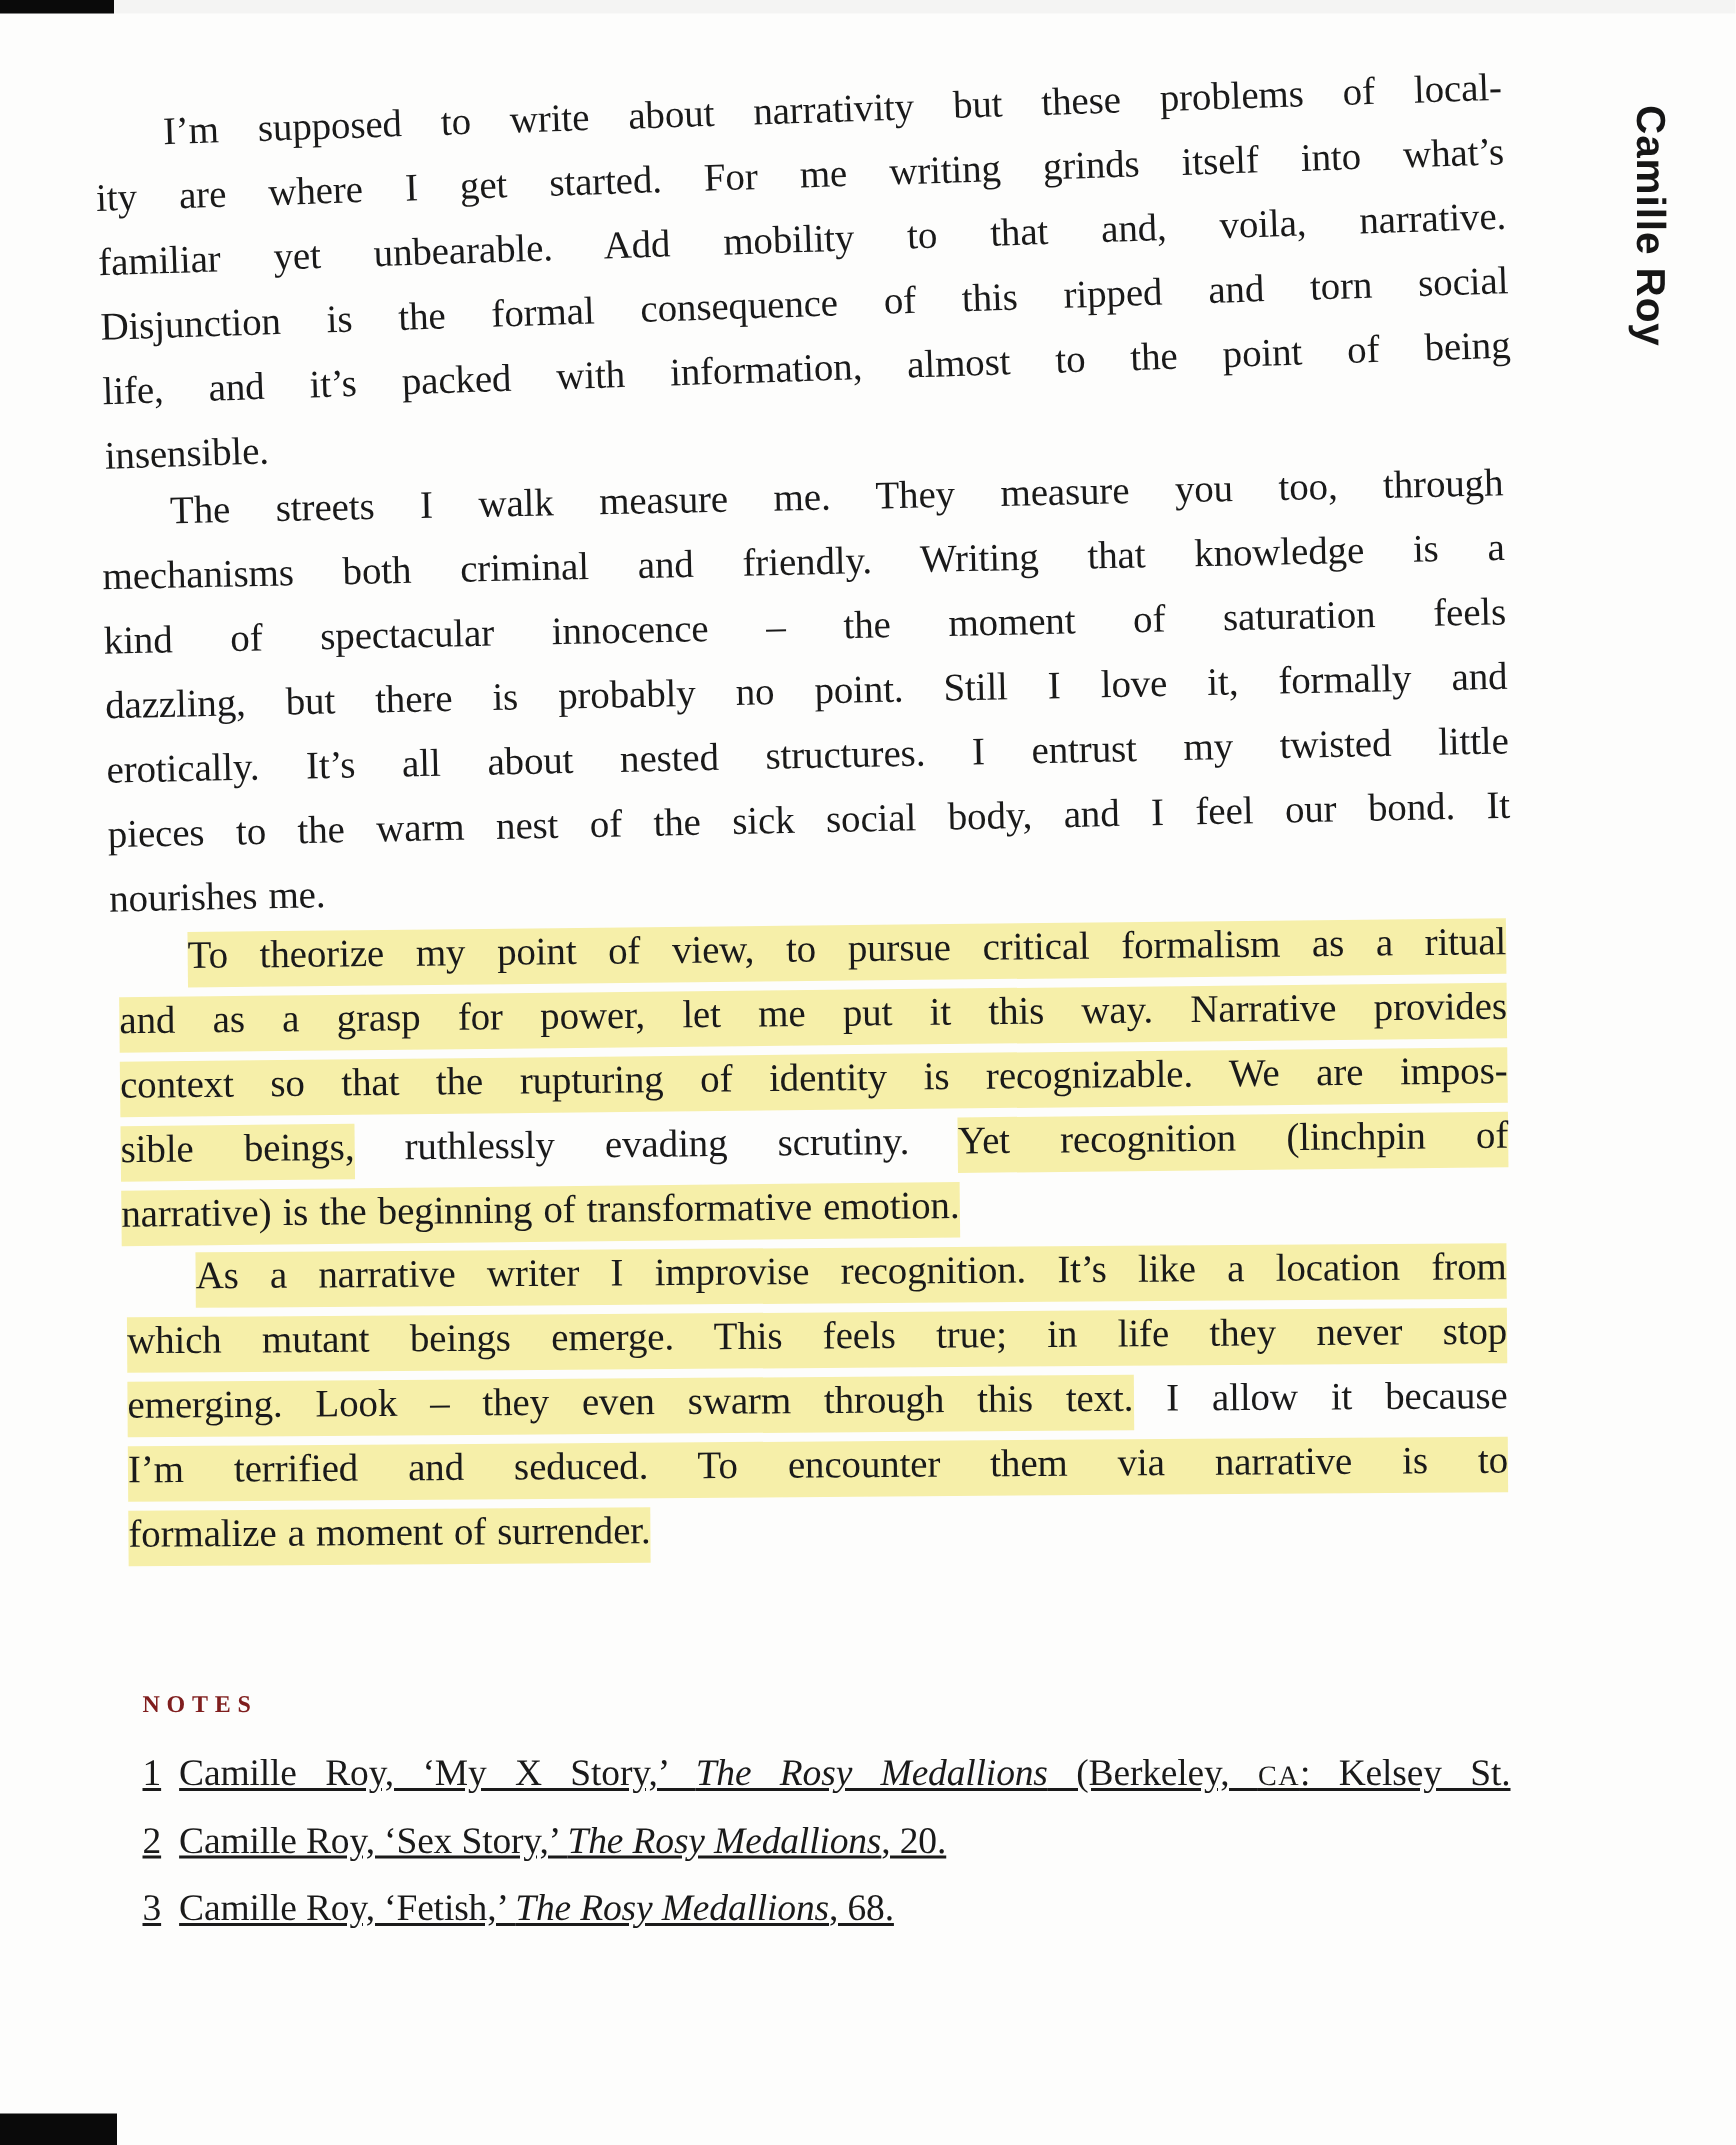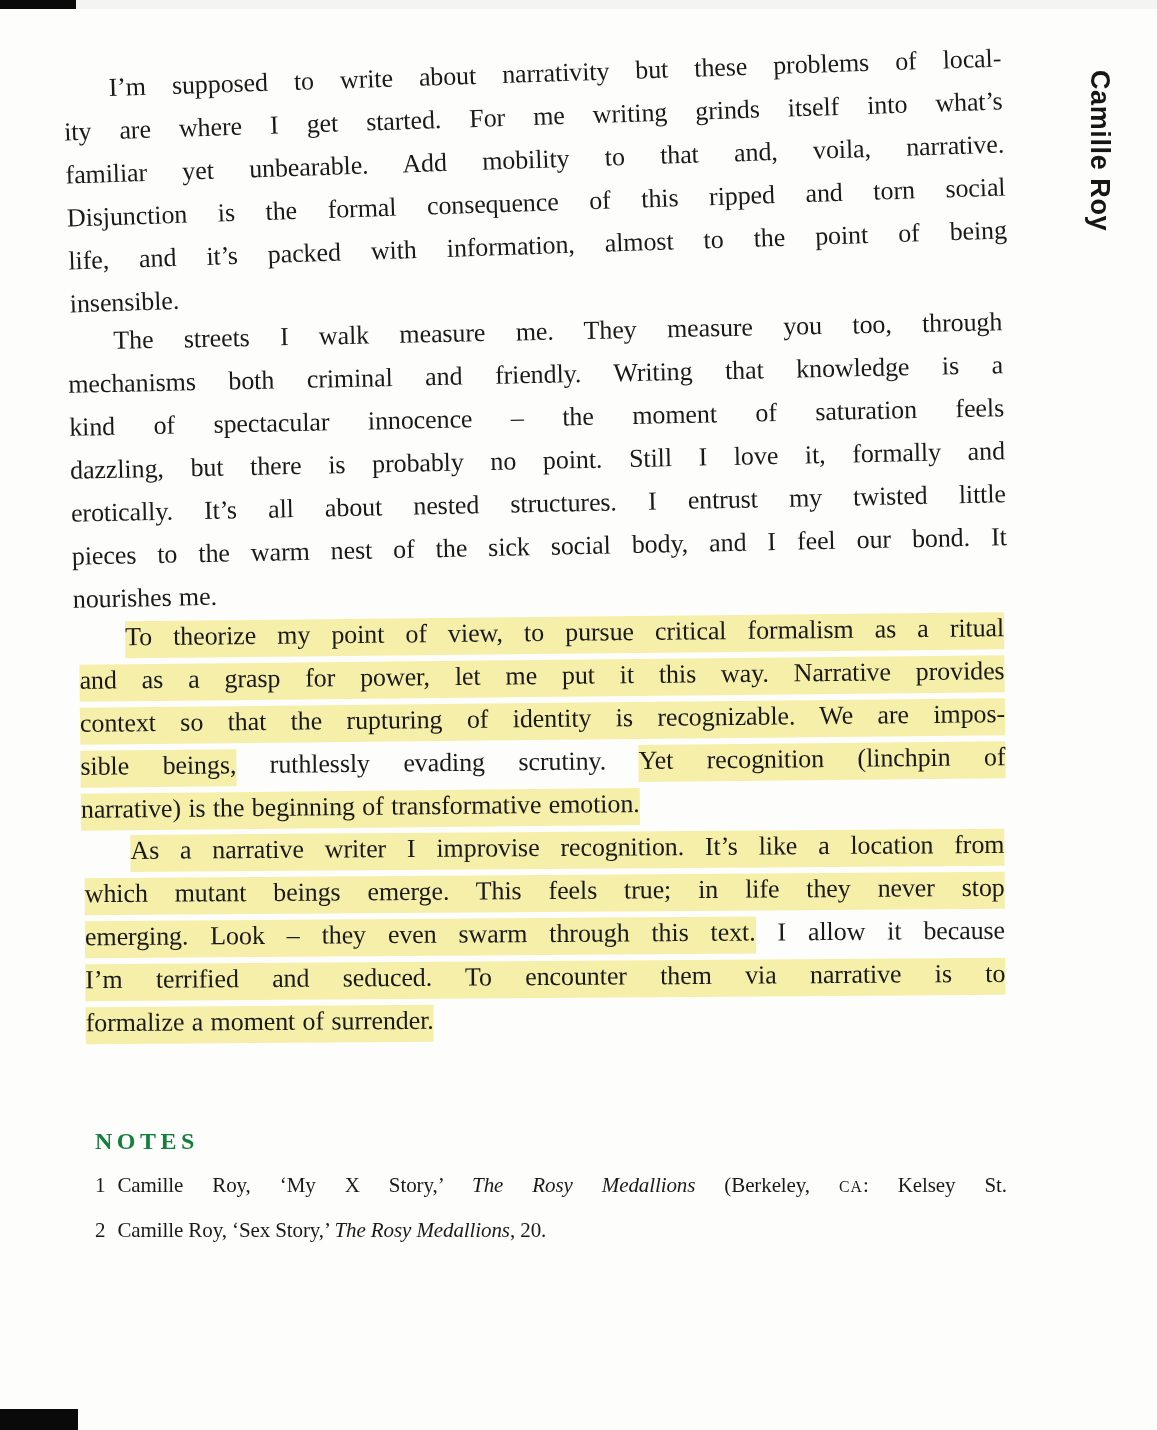--- a/index.html
+++ b/index.html
@@ -38,26 +38,26 @@
   }
   .line.last{text-align-last:left;white-space:normal;}
   .line.indent{text-indent:46px;}
   .hl{
     background:var(--hl,#f6efa9);
     padding:1px 0 7px 0;
   }
 
   .notes{position:absolute;left:95px;top:1128px;width:912px;}
   .notes h4{
-    margin:0 0 14px 0;font-size:24px;font-weight:700;
-    letter-spacing:4.5px;color:#15803d;
+    margin:0 0 14px 0;font-size:16px;font-weight:700;
+    letter-spacing:4.5px;color:#7f1d1d;
   }
   .note-line{
-    font-size:21px;line-height:33px;height:45px;
-    letter-spacing:-0.1px;white-space:nowrap;
+    font-size:25px;line-height:45px;height:45px;
+    letter-spacing:-0.1px;white-space:nowrap;text-decoration:underline;
   }
   .note-line.jl{text-align:justify;text-align-last:justify;white-space:normal;}
   .note-line.cont{padding-left:26px;}
   .note-num{margin-right:12px;}
   .it{font-style:italic;}
   .sc{font-size:0.75em;letter-spacing:1px;}
 </style>
 </head>
 <body>
 
@@ -106,15 +106,18 @@
 
   <section class="notes">
     <h4>NOTES</h4>
     <div id="notes-list">
         <div>
           <div class="note-line jl"><span class="note-num">1</span><span class="">Camille Roy, ‘My X Story,’ </span><span class="it">The Rosy Medallions</span><span class=""> (Berkeley, </span><span class=" sc">CA</span><span class="">: Kelsey St.</span></div>
         </div>
         <div>
           <div class="note-line"><span class="note-num">2</span><span class="">Camille Roy, ‘Sex Story,’ </span><span class="it">The Rosy Medallions</span><span class="">, 20.</span></div>
         </div>
+        <div>
+          <div class="note-line"><span class="note-num">3</span><span class="">Camille Roy, ‘Fetish,’ </span><span class="it">The Rosy Medallions</span><span class="">, 68.</span></div>
+        </div>
       </div>
   </section>
 </div>
 
 </body></html>

